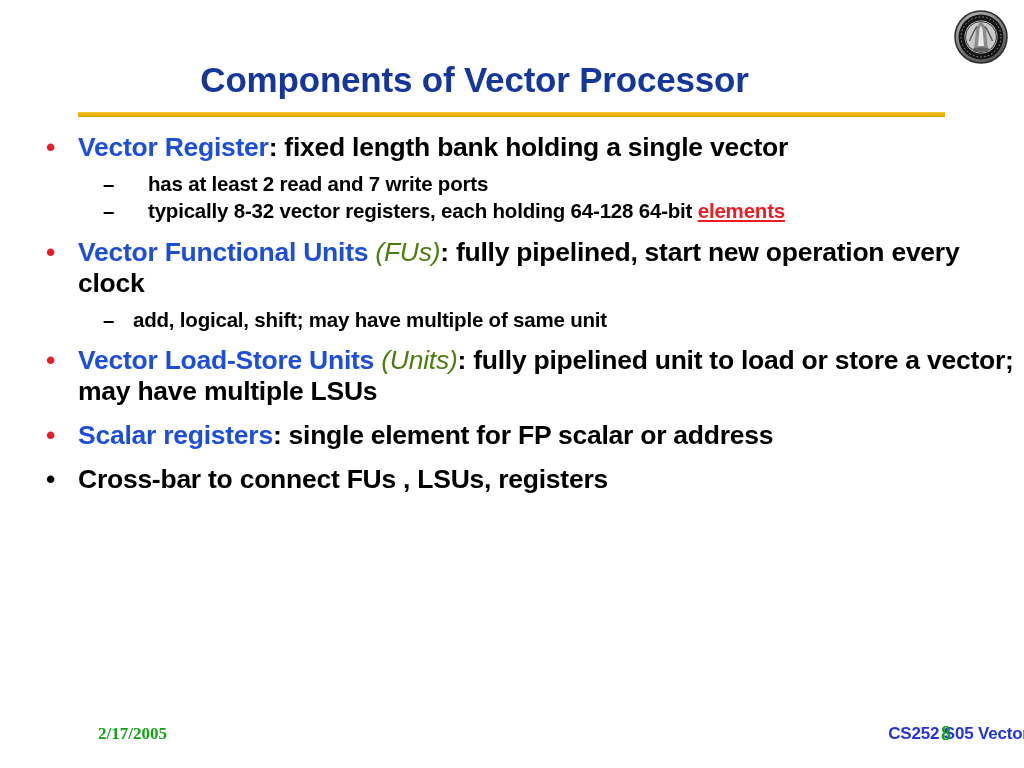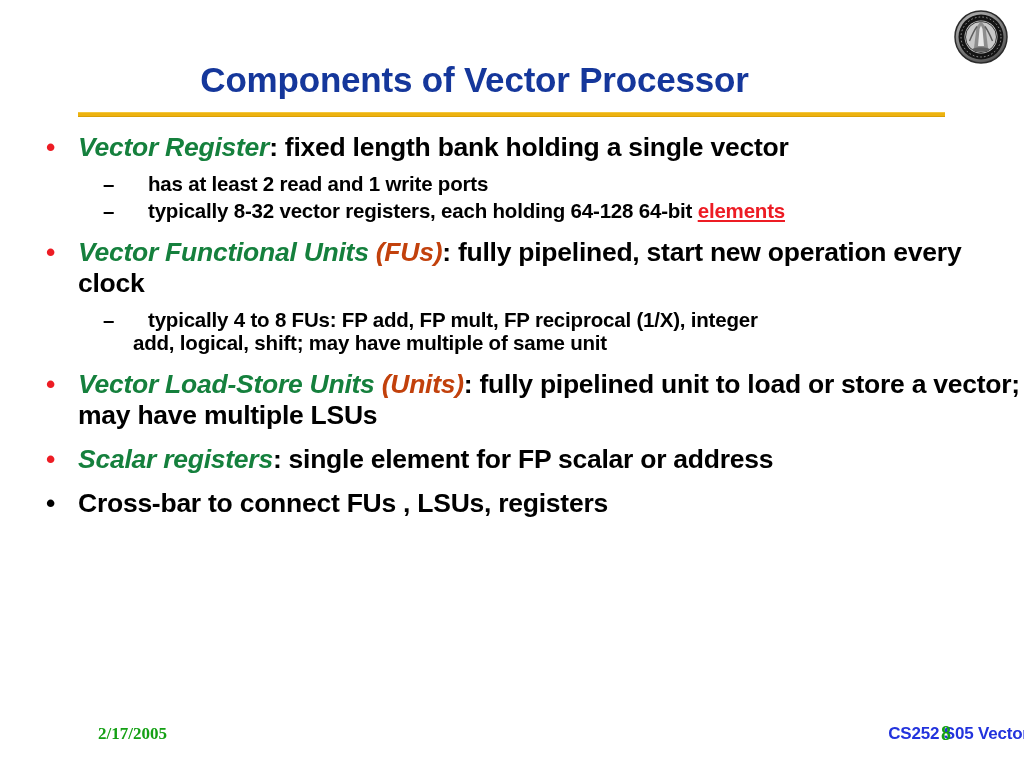--- a/index.html
+++ b/index.html
@@ -101,28 +101,27 @@
     left: 103px;
     top: 0;
     color: #000000;
     font-size: 20.5px;
     line-height: 1.16;
     font-weight: bold;
   }
   .b2 .wrap2 { display: block; margin-left: -15px; }
 
   .em-red {
-    color: #15803d;
+    color: #1d4ed8;
+    font-weight: bold;
+  }
+  .em-black {
+    color: #4d7c0f;
     font-style: italic;
-    font-weight: bold;
-  }
-  .em-black {
-    color: #c2410c;
-    font-style: italic;
-    font-weight: bold;
+    font-weight: normal;
   }
   .link-red {
     color: #ED1C24;
     text-decoration: underline;
     font-weight: bold;
   }
 
   .gap-sm { height: 7px; }
   .gap-md { height: 11px; }
 
@@ -200,36 +199,35 @@
 
 <div class="body-area">
 
   <div class="b1">
     <span class="dot red">•</span>
     <span class="pad-right"><span class="em-red">Vector Register</span><span>: fixed length bank holding a single vector</span></span>
   </div>
   <div class="gap-sm"></div>
   <div class="b2">
     <span class="dash">–</span>
-    <span>has at least 2 read and 1 write ports</span>
+    <span>has at least 2 read and 7 write ports</span>
   </div>
   <div class="b2">
     <span class="dash">–</span>
     <span>typically 8-32 vector registers, each holding 64-128 64-bit </span><a class="link-red" href="#">elements</a>
   </div>
   <div class="gap-md"></div>
 
   <div class="b1">
     <span class="dot red">•</span>
     <span><span class="em-red">Vector Functional Units</span><span class="em-black"> (FUs)</span><span>: fully pipelined, start new operation every clock</span></span>
   </div>
   <div class="gap-sm"></div>
   <div class="b2">
     <span class="dash">–</span>
-    <span>typically 4 to 8 FUs: FP add, FP mult, FP reciprocal (1/X),    integer</span>
     <span class="wrap2">add, logical,  shift; may have multiple of same unit</span>
   </div>
   <div class="gap-md"></div>
 
   <div class="b1">
     <span class="dot red">•</span>
     <span class="pad-right"><span class="em-red">Vector Load-Store Units</span><span class="em-black"> (Units)</span><span>: fully pipelined unit to load or store a vector; may have multiple LSUs</span></span>
   </div>
   <div class="gap-md"></div>
 

